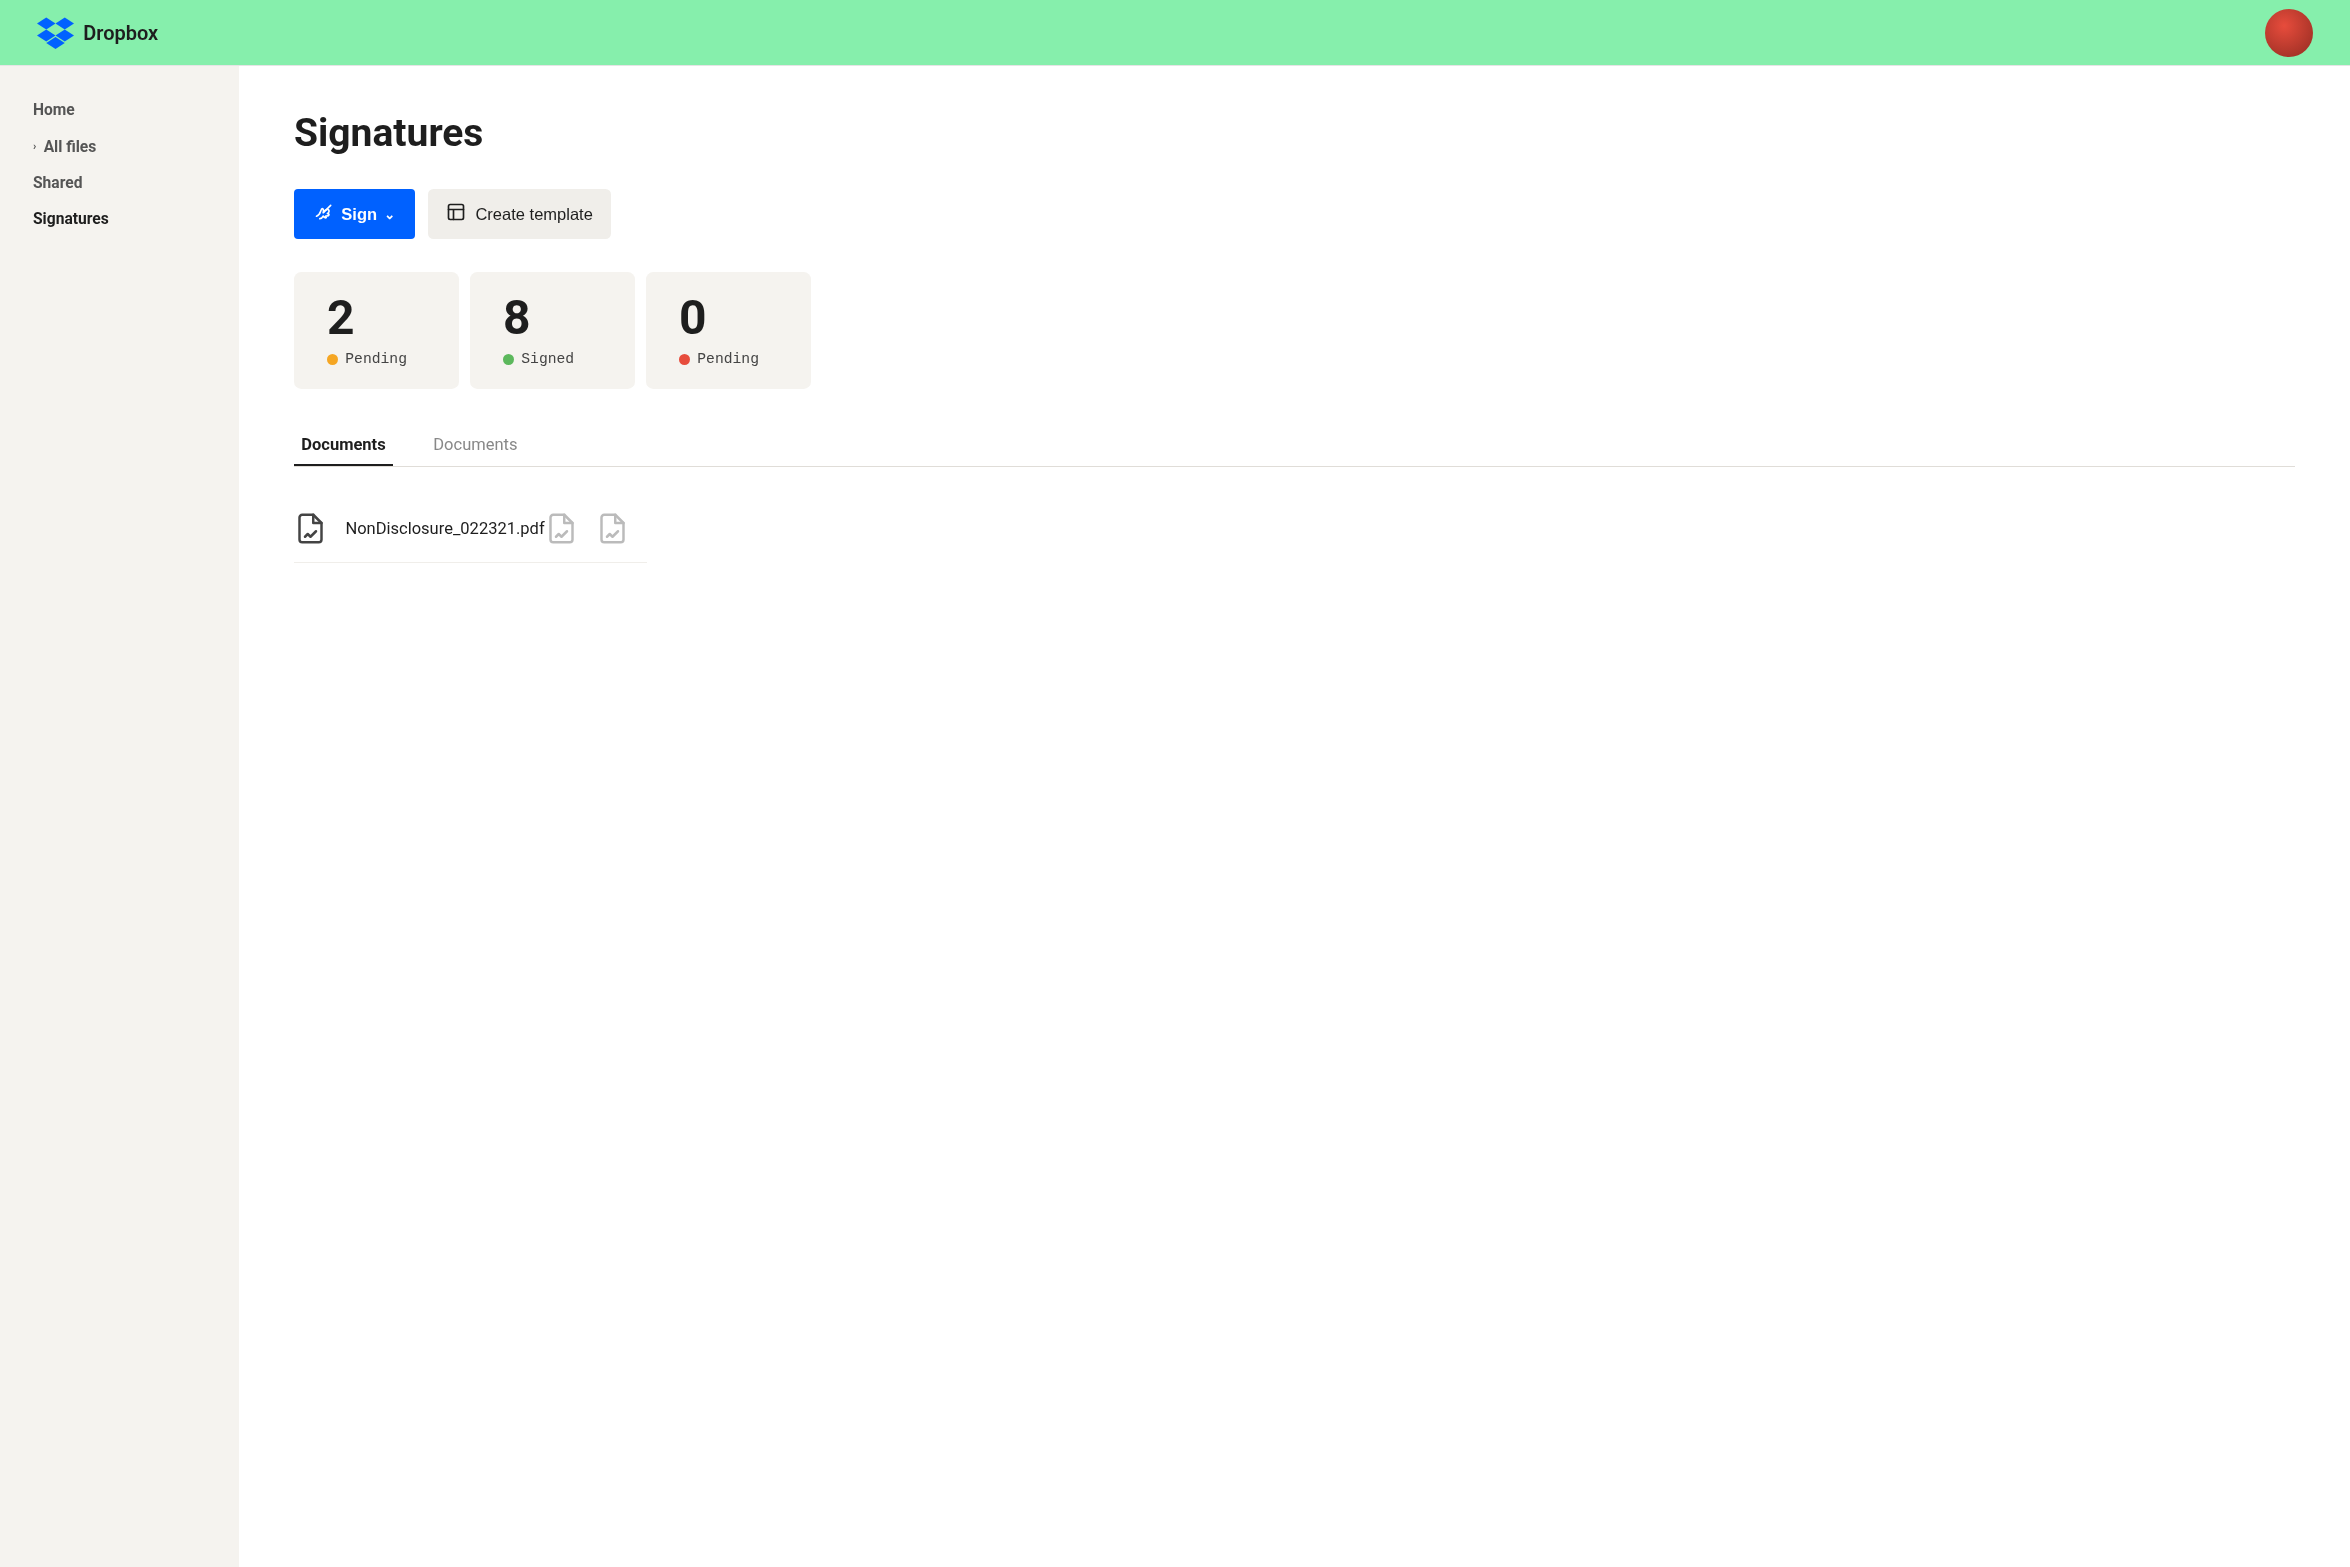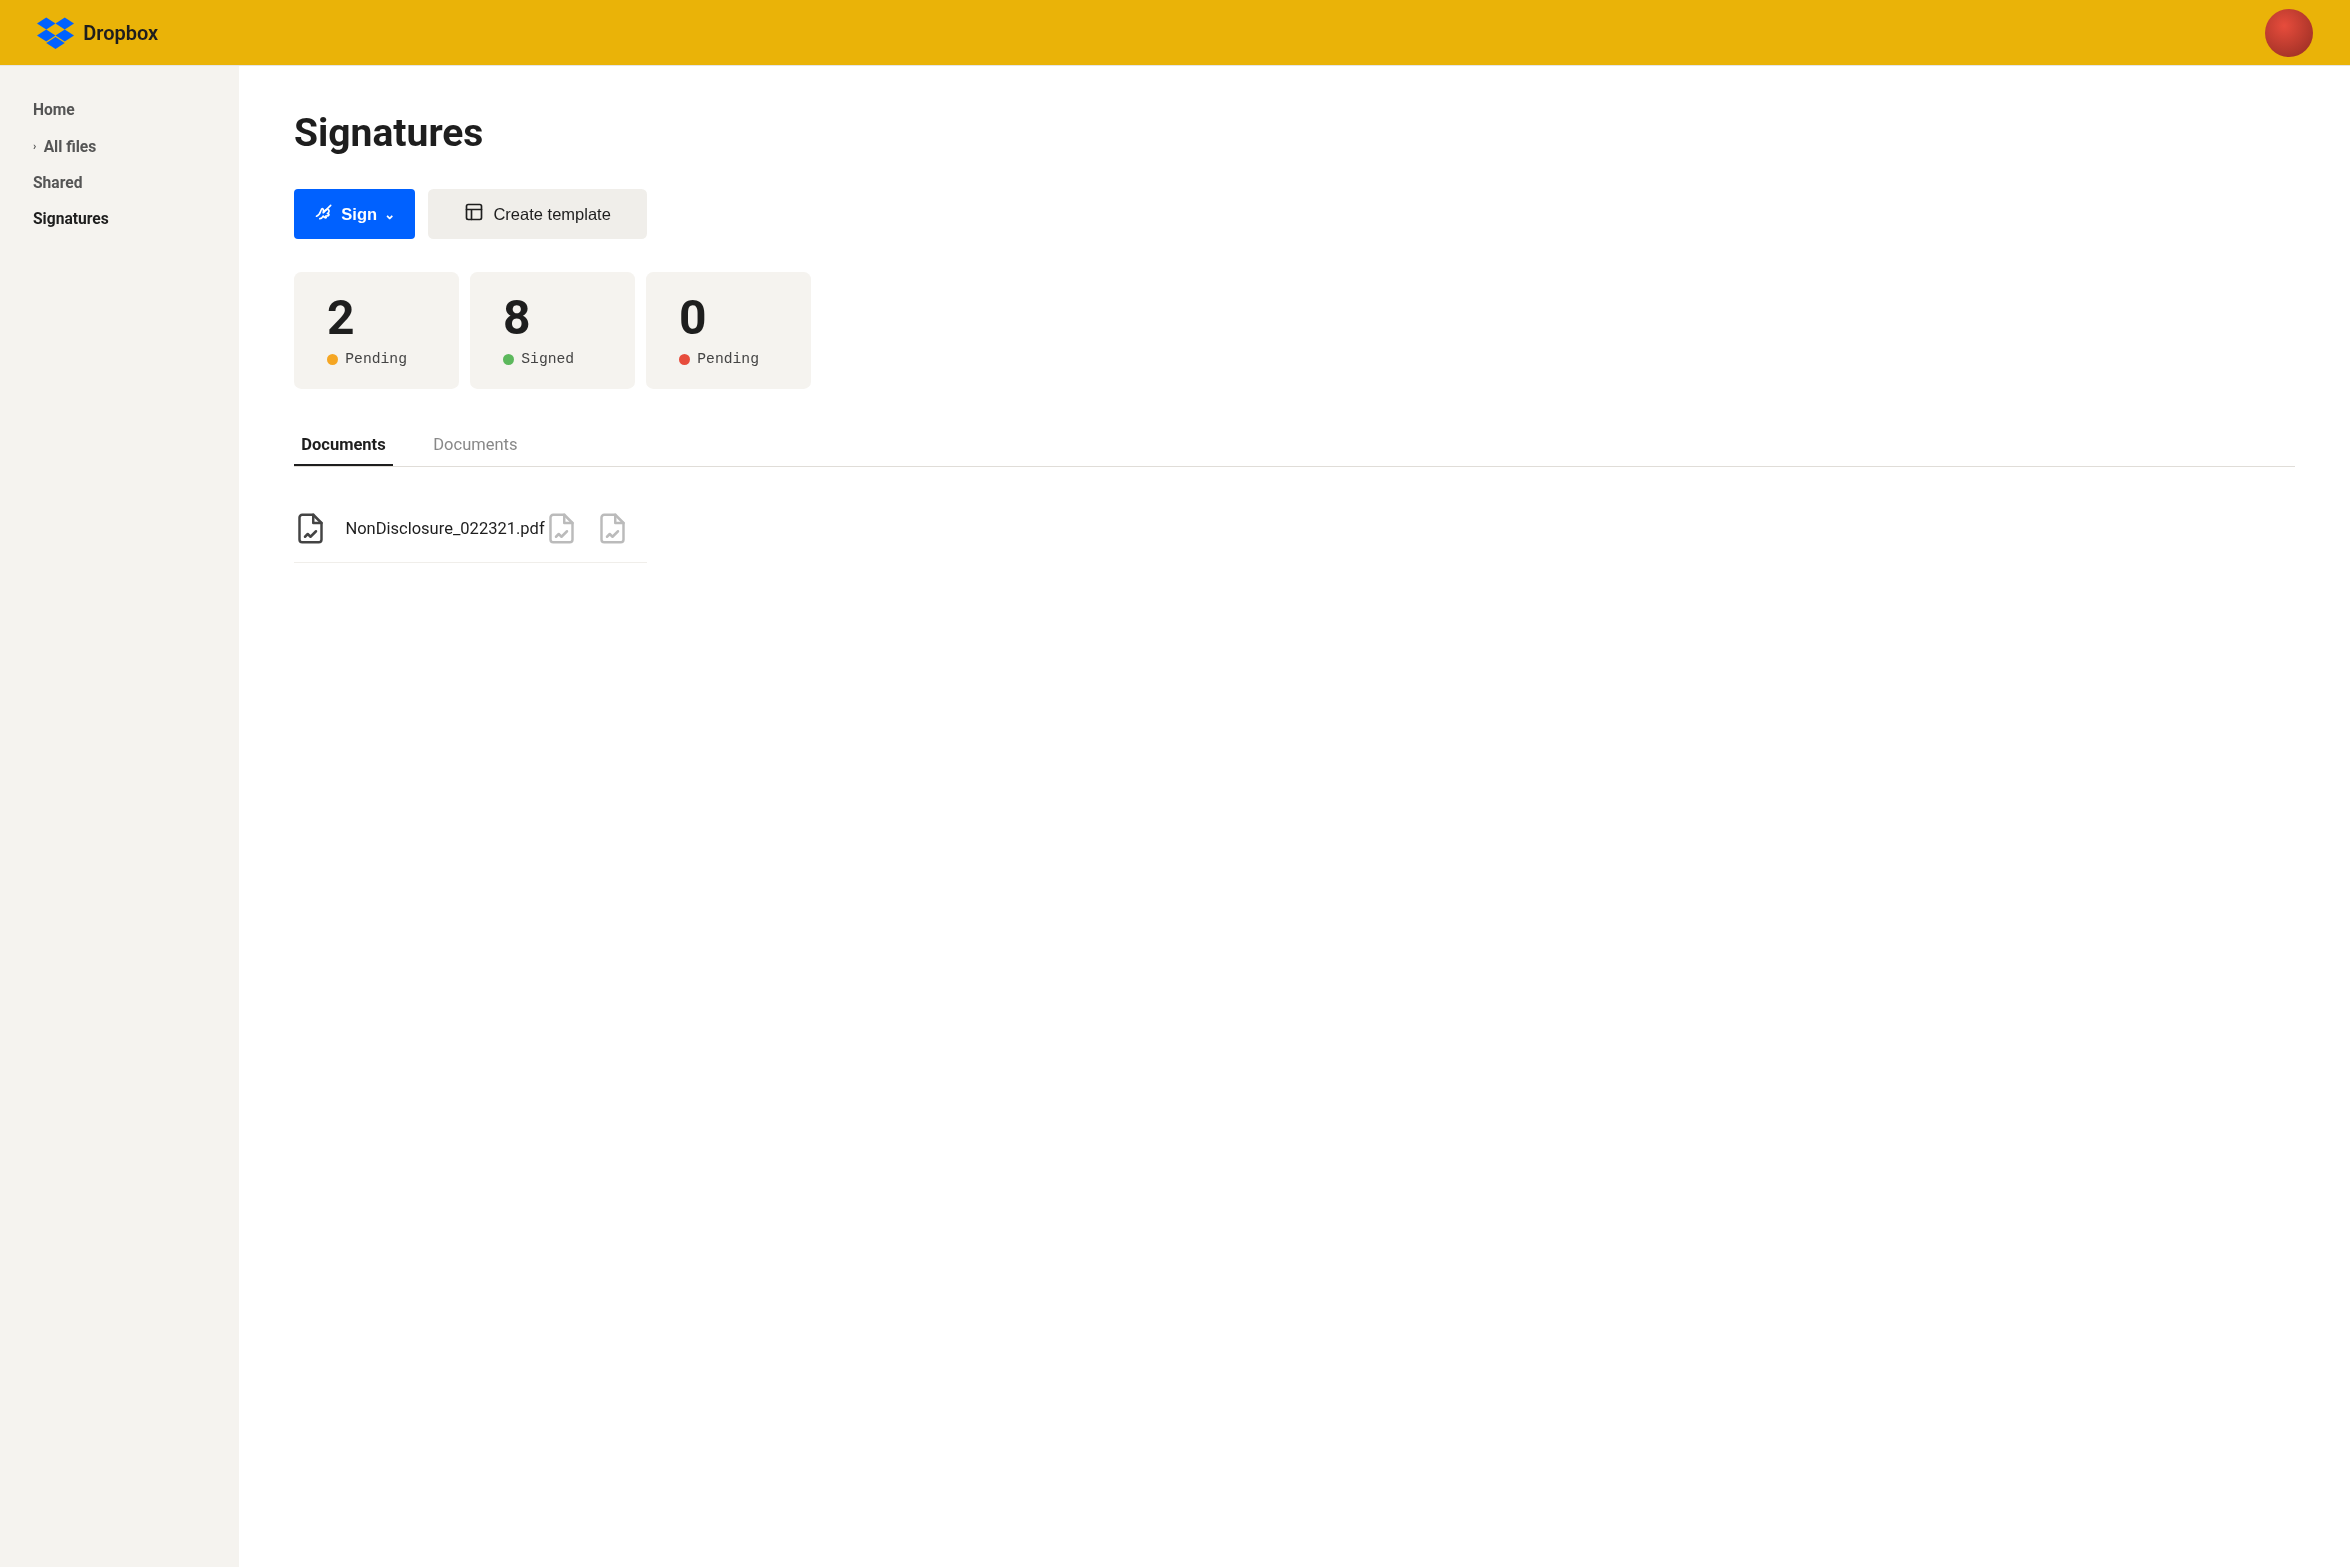--- a/index.html
+++ b/index.html
@@ -11,21 +11,21 @@
     }
 
     
     .header {
       display: flex;
       align-items: center;
       justify-content: space-between;
       padding: 0 37px;
       height: 66px;
       border-bottom: 0.9px solid #e5e5e5;
-      background: #eab308;
+      background: #86efac;
     }
     .header-logo {
       display: flex;
       align-items: center;
       gap: 9.2px;
     }
     .header-logo-text {
       font-size: 20px;
       font-weight: 600;
       color: #1e1e1e;
@@ -118,21 +118,21 @@
     }
 
     .btn-create-template {
       display: flex;
       align-items: center;
       gap: 9.2px;
       background: #f0eeea;
       color: #1e1e1e;
       border: none;
       border-radius: 5.5px;
-      padding: 13px 36px;
+      padding: 13px 18px;
       font-size: 16.5px;
       font-weight: 500;
       cursor: pointer;
       justify-content: flex-end;
     }
 
     
     .stats-row {
       display: flex;
       gap: 0;

